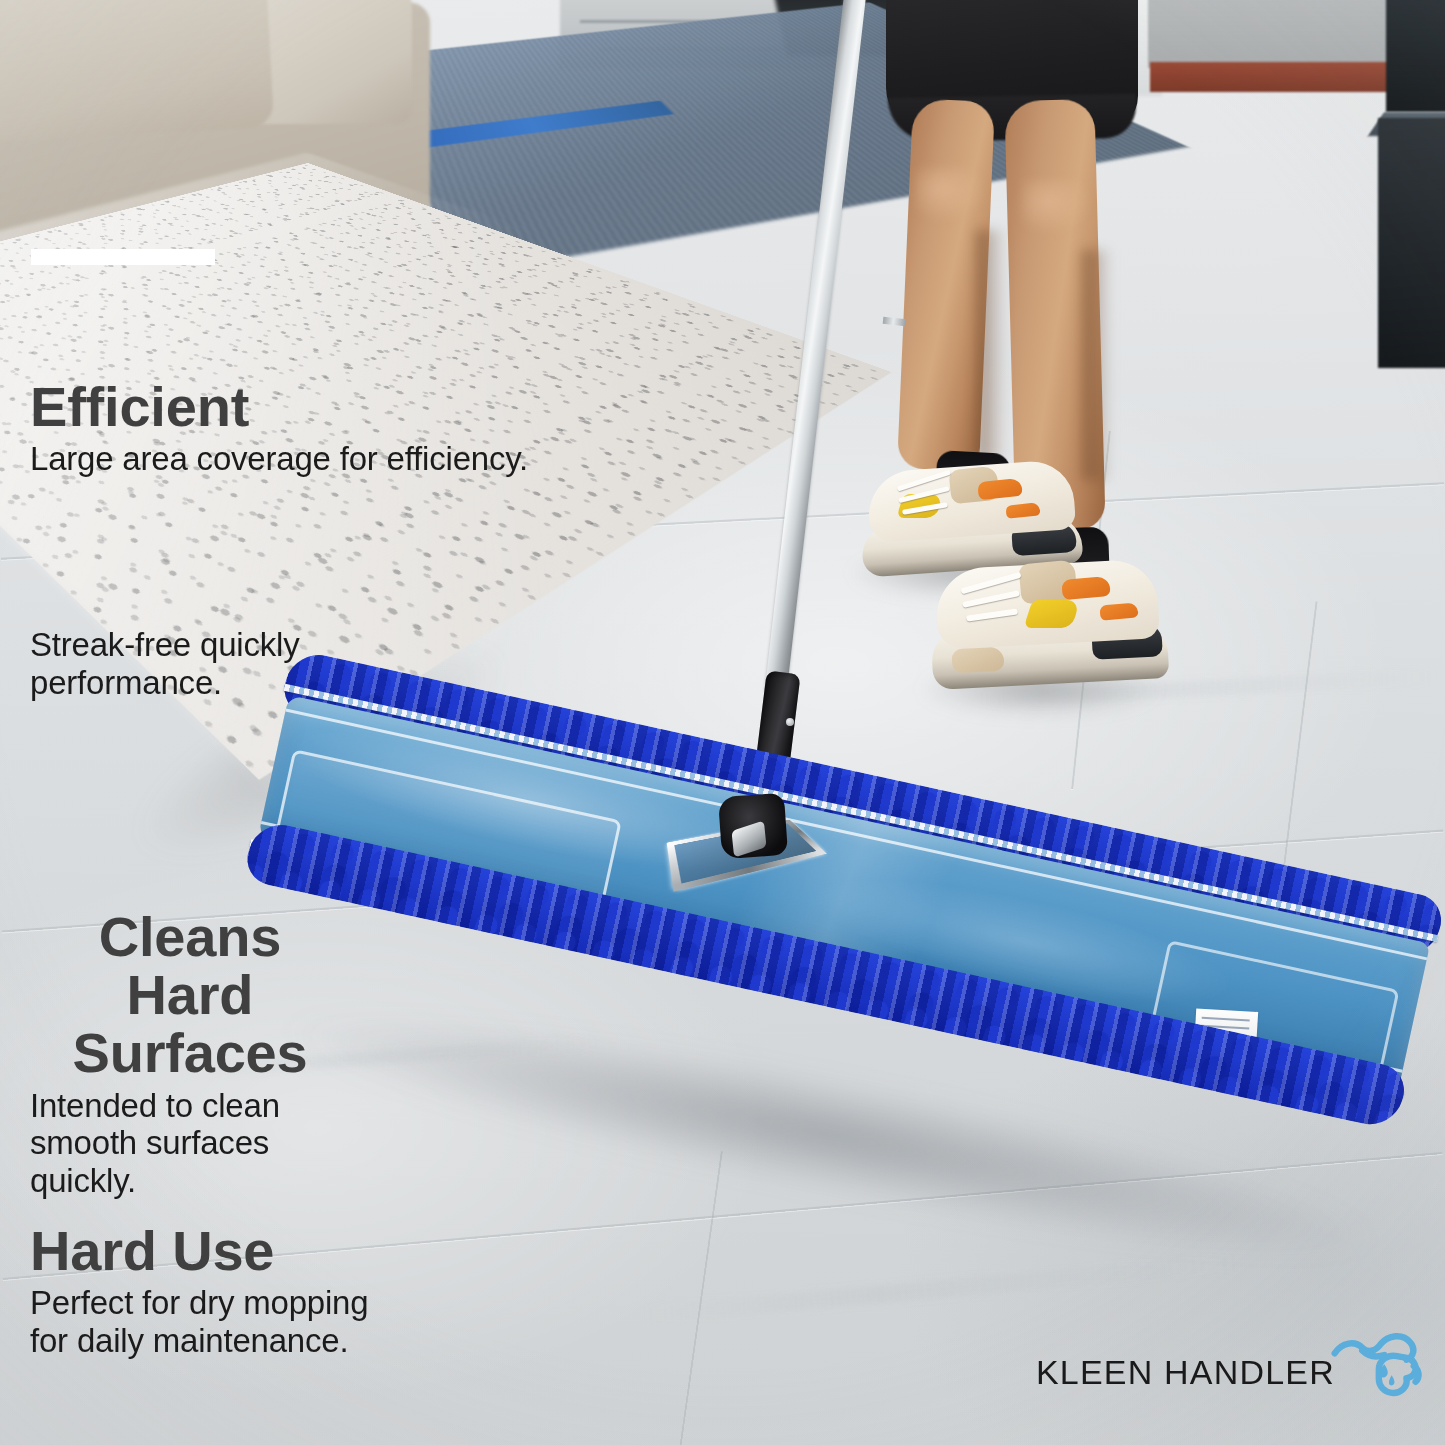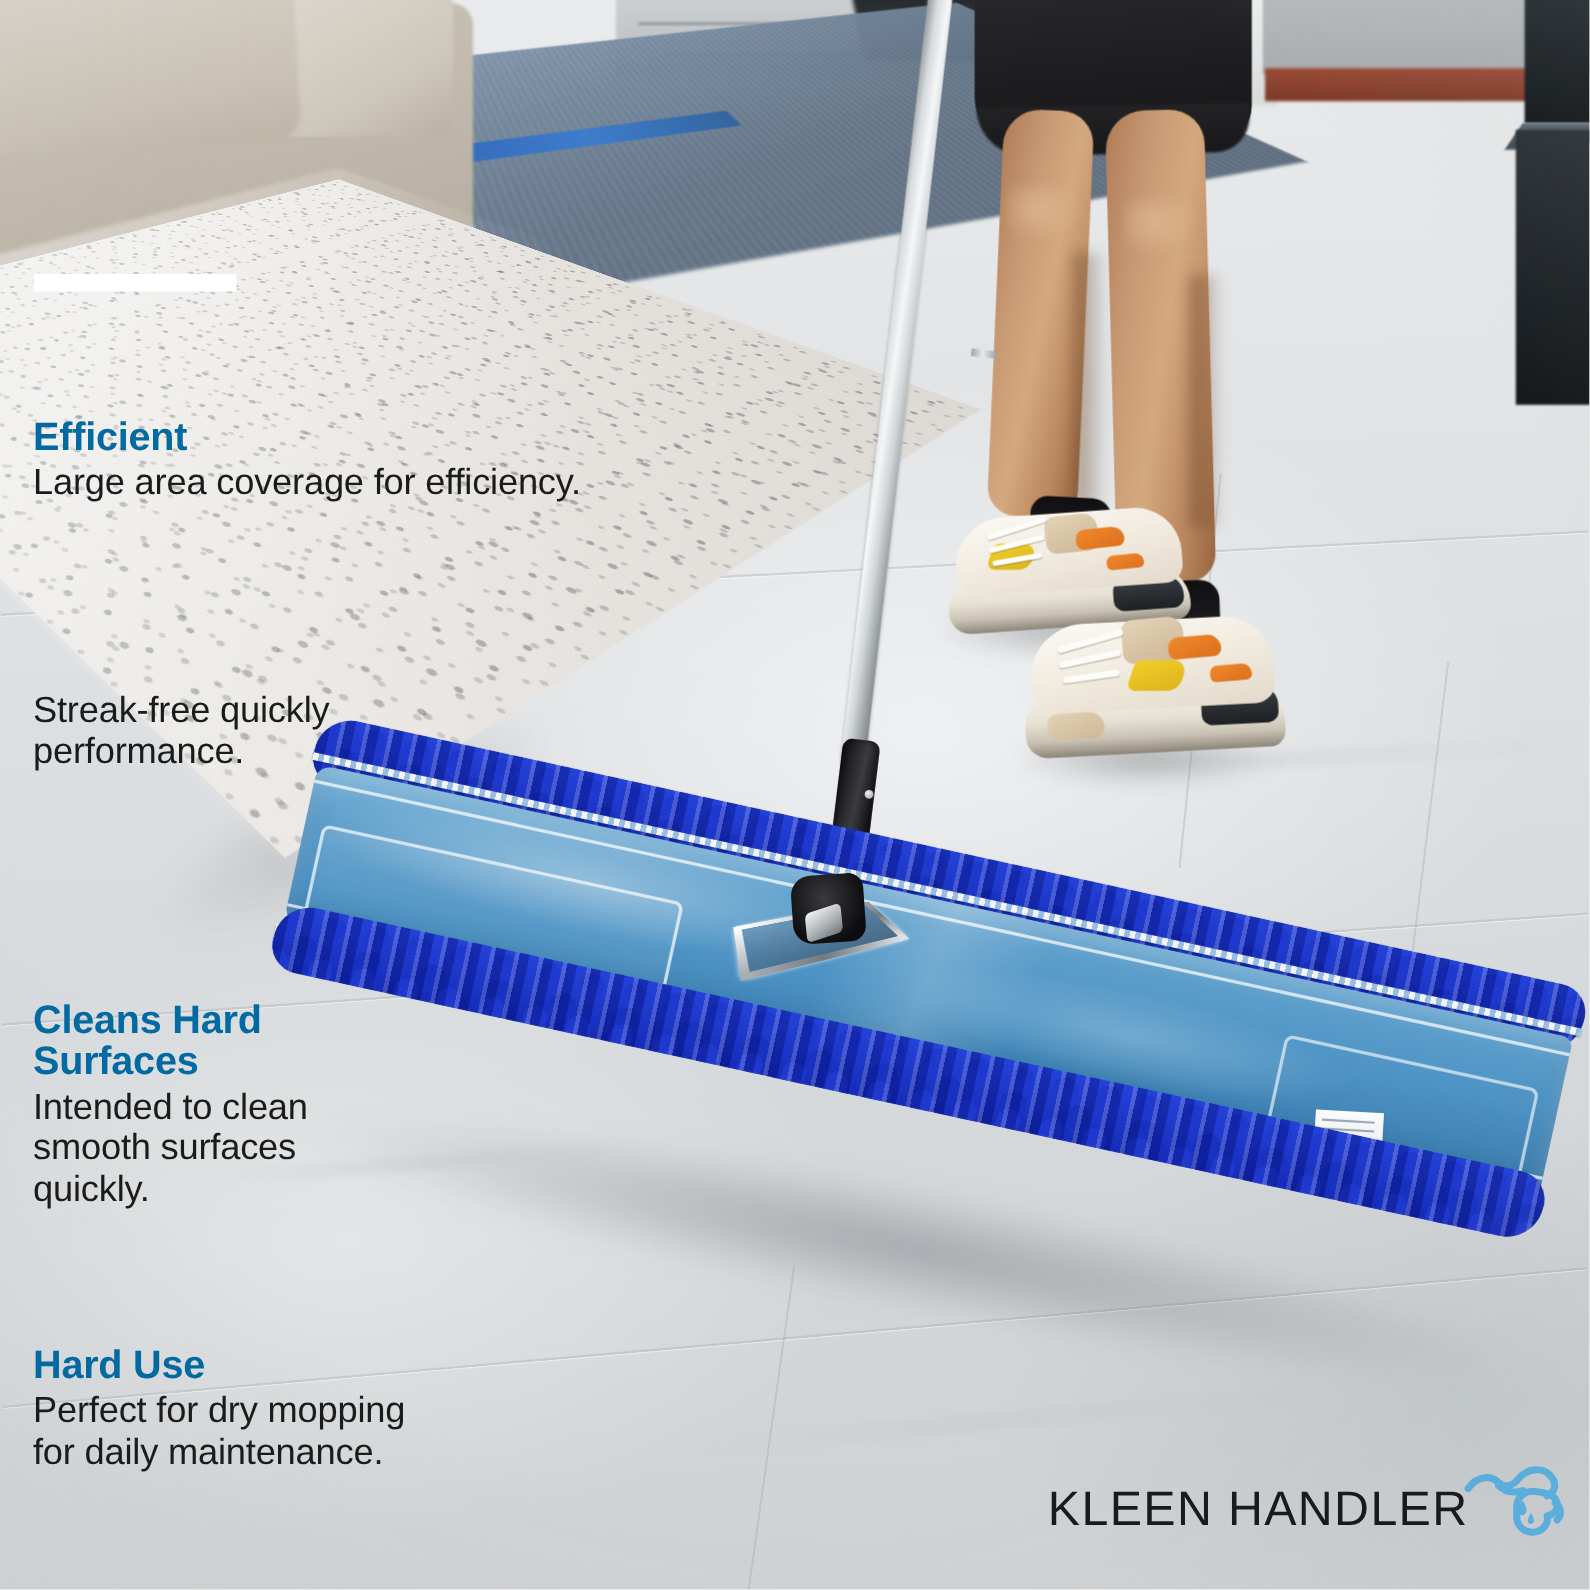--- a/index.html
+++ b/index.html
@@ -433,23 +433,23 @@
   }
   .title-rule {
     position: absolute; left: 31px; top: 249px;
     width: 184px; height: 16px;
     background: #ffffff;
   }
 
   .feature { position: absolute; left: 30px; }
   .feature h3 {
     margin: 0 0 4px 0;
-    font-size: 36px;
+    font-size: 56px;
     font-weight: 700;
-    color: #0369a1;
+    color: #404040;
     line-height: 1.04;
     letter-spacing: -.2px;
   }
   .feature p {
     margin: 0;
     font-size: 33px;
     font-weight: 400;
     color: #1b1b1b;
     line-height: 1.14;
     letter-spacing: -.2px;
@@ -458,21 +458,21 @@
   .f2 { top: 626px; }
   .f3 { top: 908px; }
   .f4 { top: 1222px; }
 
   
   .logo {
     position: absolute; right: 22px; bottom: 30px;
     display: flex; align-items: center; gap: 4px;
   }
   .logo-text {
-    font-size: 44px;
+    font-size: 34px;
     letter-spacing: 1.2px;
     color: #1a1a1a;
     font-weight: 400;
     white-space: nowrap;
   }
   .logo-mark { width: 92px; height: 78px; display: block; margin-left: -8px; margin-bottom: 8px; }
 </style>
 </head>
 <body>
 
@@ -604,21 +604,21 @@
   <div class="feature f1">
     <h3>Efficient</h3>
     <p>Large area coverage for efficiency.</p>
   </div>
 
   <div class="feature f2" style="max-width:330px;">
     <p style="max-width:290px;">Streak-free quickly performance.</p>
   </div>
 
   <div class="feature f3" style="max-width:340px;">
-    <h3 style="max-width:320px;">Cleans Hard Surfaces</h3>
+    <h3 style="max-width:320px;text-align:center;">Cleans Hard Surfaces</h3>
     <p style="max-width:520px;">Intended to clean smooth surfaces quickly.</p>
   </div>
 
   <div class="feature f4" style="max-width:360px;">
     <h3>Hard Use</h3>
     <p style="max-width:340px;">Perfect for dry mopping for daily maintenance.</p>
   </div>
 
   <div class="logo">
     <span class="logo-text">KLEEN HANDLER</span>

